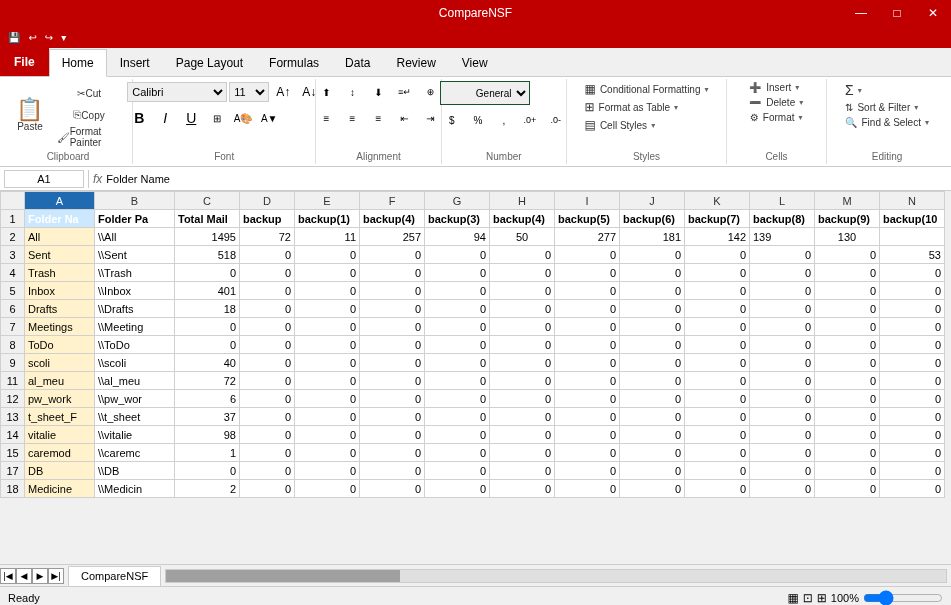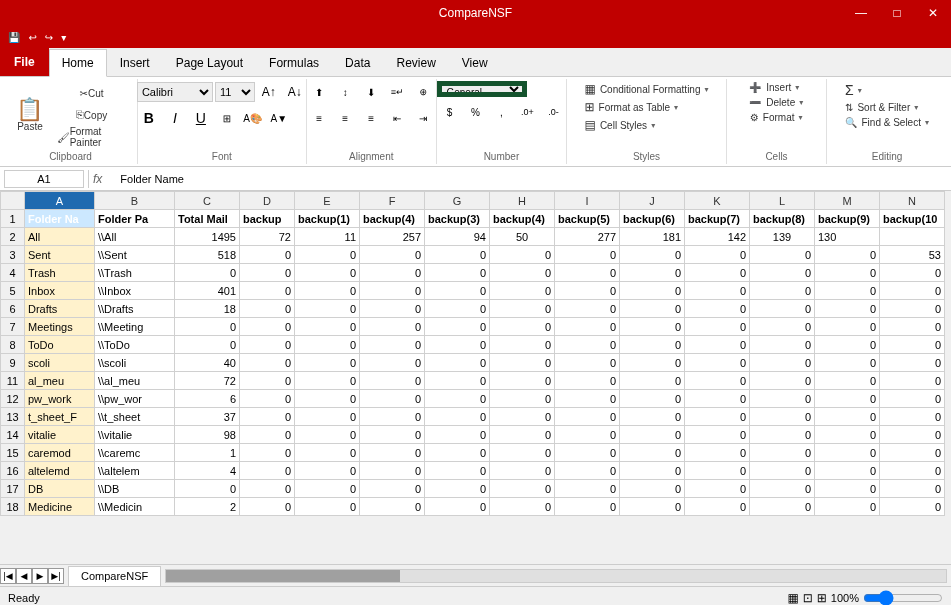--- a/index.html
+++ b/index.html
@@ -147,21 +147,21 @@
       cursor: pointer;
       border: 1px solid transparent;
       border-radius: 2px;
       font-size: 10px;
       height: 20px;
       color: #333;
     }
 
     
     .font-name-select {
-      width: 76px;
+      width: 100px;
       height: 20px;
       font-size: 11px;
       border: 1px solid #ccc;
     }
     .font-size-select {
       width: 40px;
       height: 20px;
       font-size: 11px;
       border: 1px solid #ccc;
     }
@@ -186,21 +186,21 @@
     .formula-divider {
       width: 1px;
       background: #ccc;
       height: 18px;
       margin: 0 4px;
     }
     .fx-label {
       font-style: italic;
       color: #666;
       font-size: 12px;
-      margin-right: 18px;
+      margin-right: 4px;
     }
     .formula-input {
       flex: 1;
       border: none;
       font-size: 11px;
       outline: none;
     }
 
     
     .spreadsheet-container {
@@ -301,23 +301,24 @@
       align-items: center;
       gap: 4px;
       white-space: nowrap;
     }
 
     .dropdown-arrow { font-size: 8px; color: #666; }
 
     .ribbon-row { display: flex; align-items: center; gap: 2px; }
     .number-format-select {
       width: 90px;
-      height: 16px;
+      height: 24px;
       font-size: 10px;
-      border: 5px solid #14532d;
+      border: 1px solid #14532d;
+      padding-left: 31px;
     }
 
     .icon-btn {
       display: inline-flex;
       align-items: center;
       justify-content: center;
       width: 24px;
       height: 22px;
       cursor: pointer;
       border: 1px solid transparent;
@@ -554,22 +555,22 @@
             <td>\\All</td>
             <td style="text-align: right;">1495</td>
             <td style="text-align: right;">72</td>
             <td style="text-align: right;">11</td>
             <td style="text-align: right;">257</td>
             <td style="text-align: right;">94</td>
             <td style="text-align: center;">50</td>
             <td style="text-align: right;">277</td>
             <td style="text-align: right;">181</td>
             <td style="text-align: right;">142</td>
-            <td style="text-align: center;">139</td>
-            <td style="text-align: left;">130</td>
+            <td style="text-align: left;">139</td>
+            <td style="text-align: center;">130</td>
             <td></td>
           </tr>
           <tr>
             <td class="row-header">3</td>
             <td class="col-a">Sent</td>
             <td>\\Sent</td>
             <td style="text-align: right;">518</td>
             <td style="text-align: right;">0</td>
             <td style="text-align: right;">0</td>
             <td style="text-align: right;">0</td>
@@ -750,37 +751,20 @@
             <td style="text-align: right;">0</td>
             <td style="text-align: right;">0</td>
             <td style="text-align: right;">0</td>
             <td style="text-align: right;">0</td>
           </tr>
           <tr>
             <td class="row-header">15</td>
             <td class="col-a">caremod</td>
             <td>\\caremc</td>
             <td style="text-align: right;">1</td>
-            <td style="text-align: right;">0</td>
-            <td style="text-align: right;">0</td>
-            <td style="text-align: right;">0</td>
-            <td style="text-align: right;">0</td>
-            <td style="text-align: right;">0</td>
-            <td style="text-align: right;">0</td>
-            <td style="text-align: right;">0</td>
-            <td style="text-align: right;">0</td>
-            <td style="text-align: right;">0</td>
-            <td style="text-align: right;">0</td>
-            <td style="text-align: right;">0</td>
-          </tr>
-          <tr>
-            <td class="row-header">16</td>
-            <td class="col-a">altelemd</td>
-            <td>\\altelem</td>
-            <td style="text-align: right;">4</td>
             <td style="text-align: right;">0</td>
             <td style="text-align: right;">0</td>
             <td style="text-align: right;">0</td>
             <td style="text-align: right;">0</td>
             <td style="text-align: right;">0</td>
             <td style="text-align: right;">0</td>
             <td style="text-align: right;">0</td>
             <td style="text-align: right;">0</td>
             <td style="text-align: right;">0</td>
             <td style="text-align: right;">0</td>

